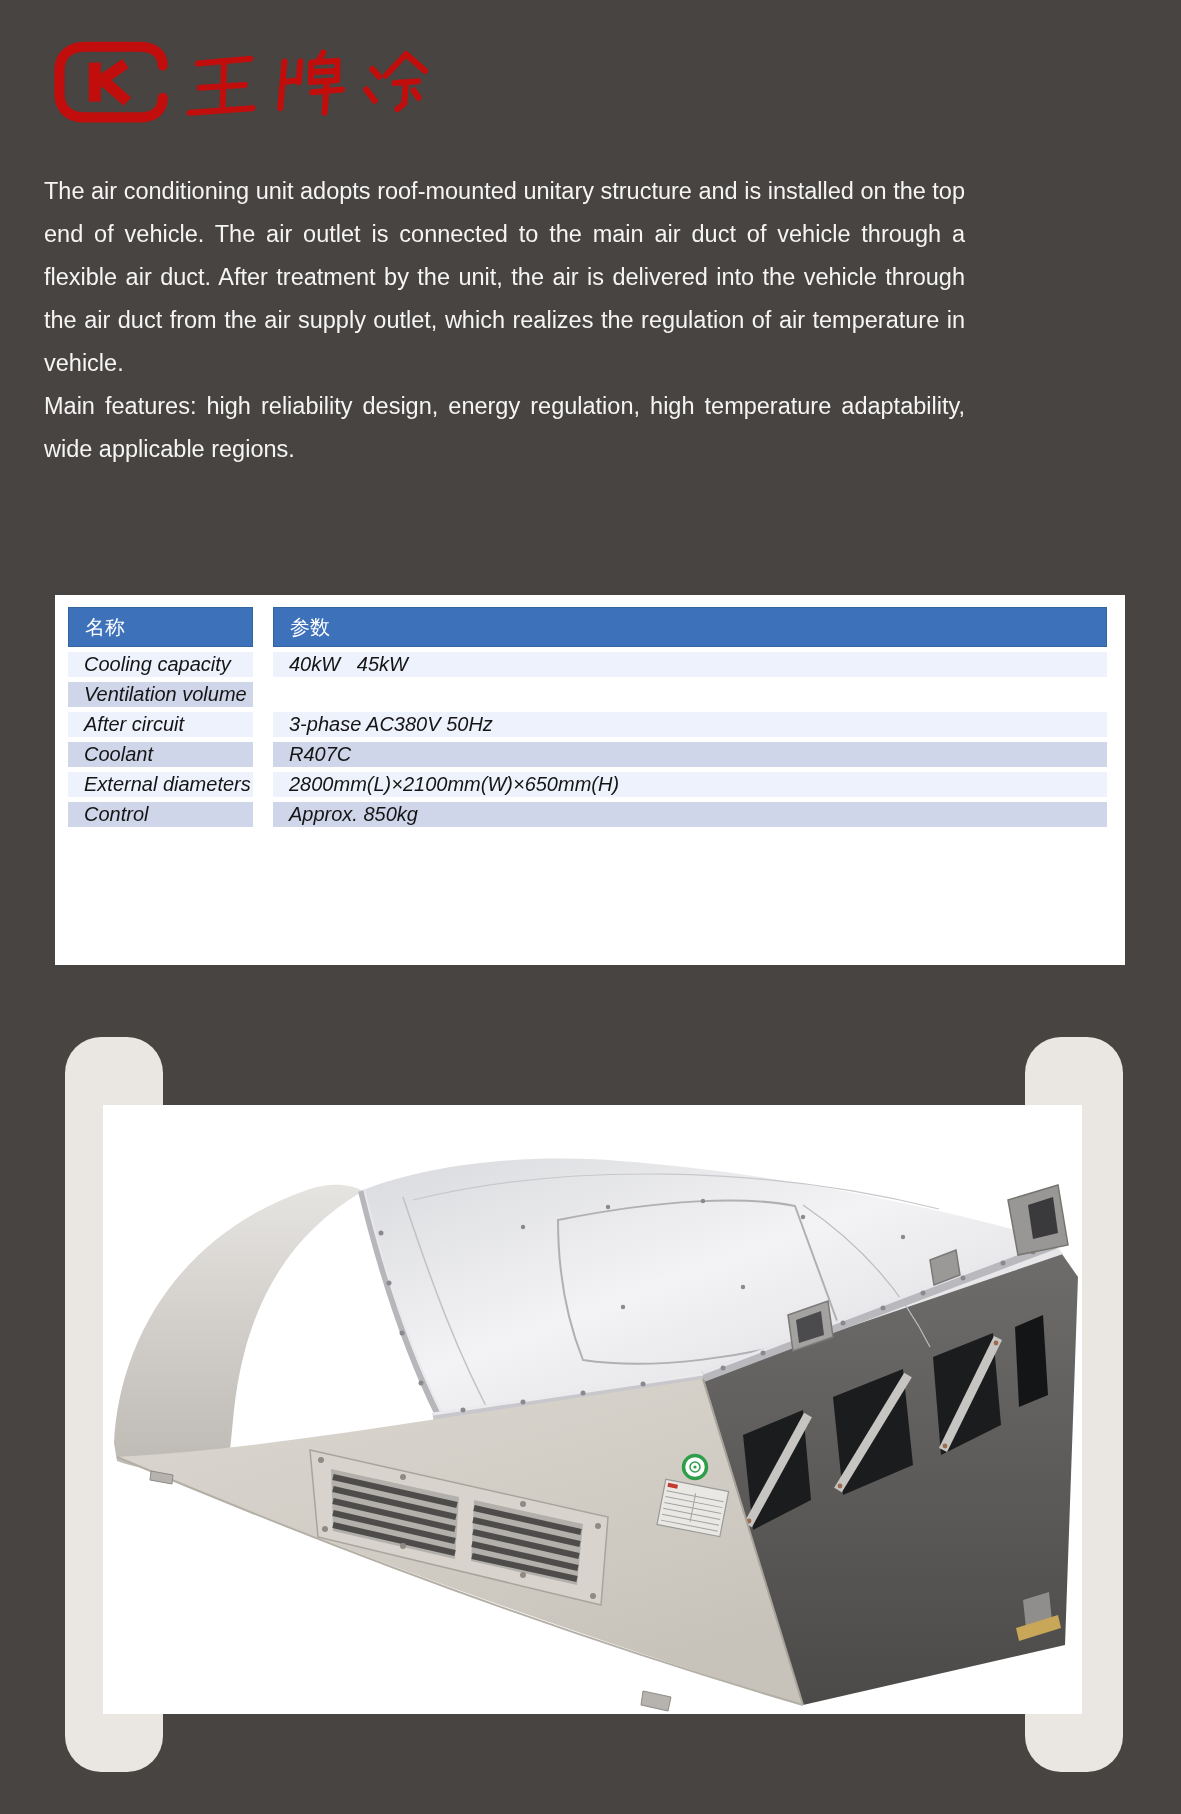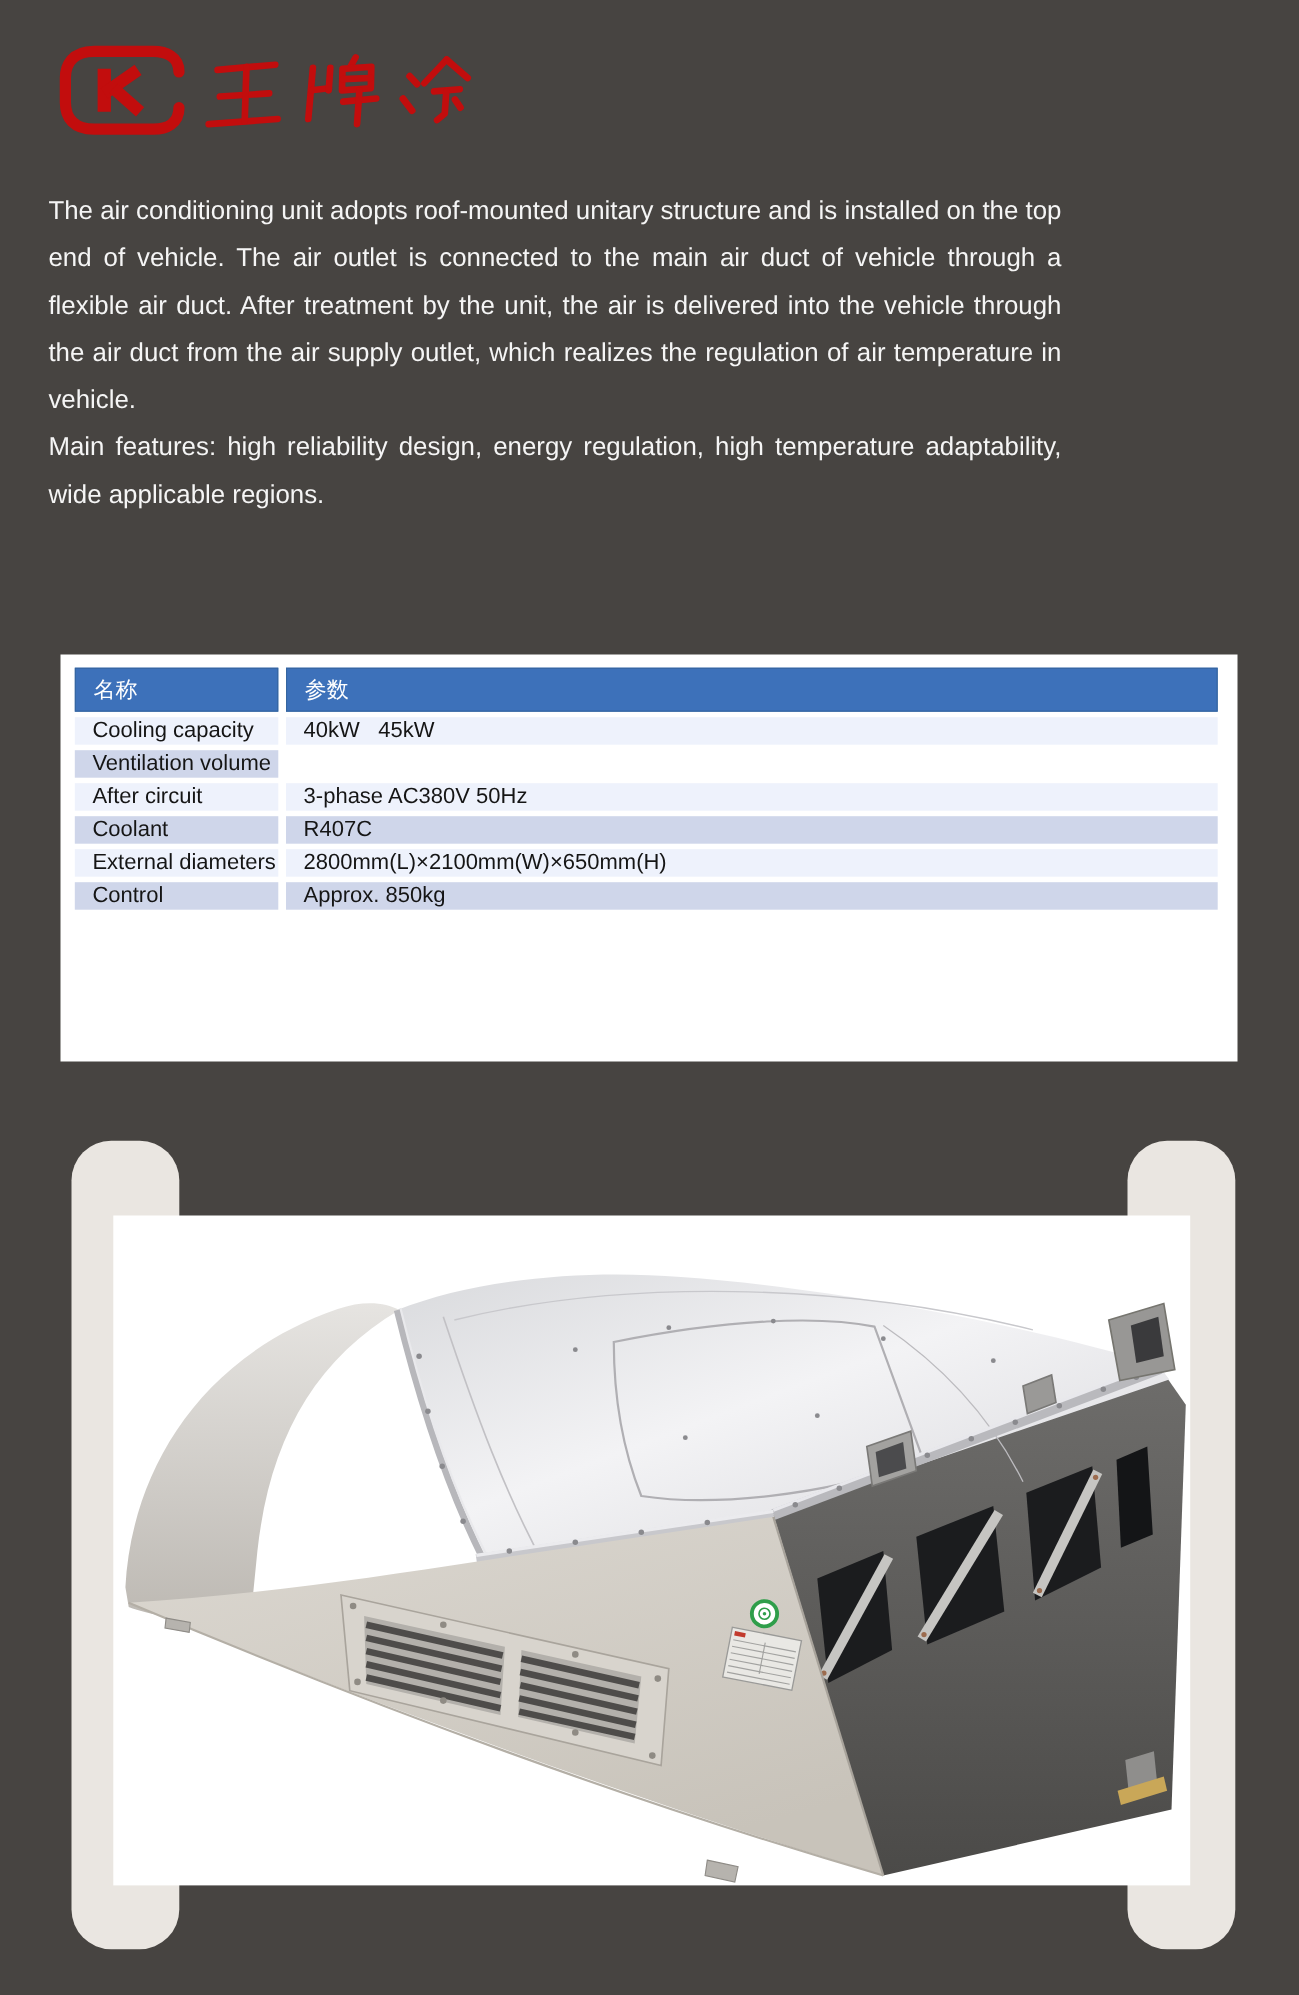--- a/index.html
+++ b/index.html
@@ -28,23 +28,23 @@
   .spec-hrow{margin-bottom:5px;}
   .spec-row{margin-bottom:5px;}
   .spec-row:last-child{margin-bottom:0;}
   .hcell{
     background:#3d71ba;color:#ffffff;font-size:20px;
     height:40px;display:flex;align-items:center;padding-left:16px;
     box-sizing:border-box;border:1px solid #35659f;
   }
   .cell{
     font-size:20px;color:#151515;height:25px;display:flex;align-items:center;
-    padding-left:16px;box-sizing:border-box;white-space:pre-wrap;
-  }
-  .c-name{width:185px;flex:0 0 185px;margin-right:7px;}
+    padding-left:16px;box-sizing:border-box;white-space:pre-wrap;font-style:italic;
+  }
+  .c-name{width:185px;flex:0 0 185px;margin-right:20px;}
   .c-val{flex:1;}
   .spec-row:nth-child(odd) .cell{background:#cfd6ea;}
   .spec-row:nth-child(even) .cell{background:#eef2fc;}
   
   .corner-bracket{
     position:absolute;top:1037px;width:98px;height:735px;
     background:#eae6e1;border-radius:36px;
   }
   .bracket-left{left:65px;}
   .bracket-right{left:1025px;}

